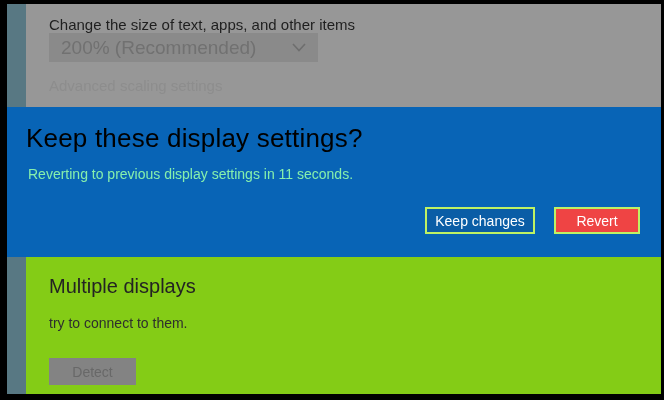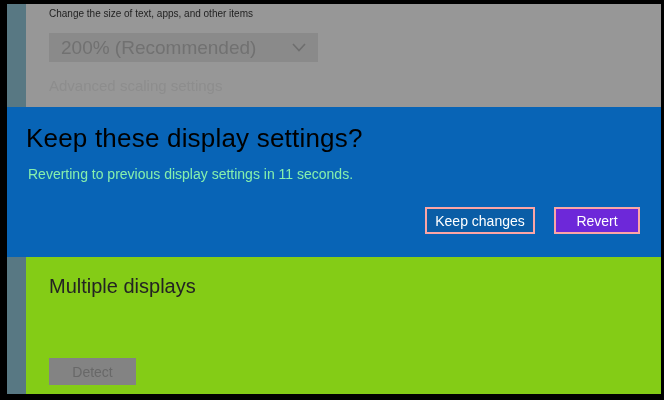--- a/index.html
+++ b/index.html
@@ -32,22 +32,22 @@
   .nav-strip {
     position: absolute;
     left: 0; width: 19px;
     background: #587883;
   }
   .nav-strip.top { top: 0; height: 103px; }
   .nav-strip.bottom { top: 253px; height: 137px; }
 
   .scaling-heading {
     position: absolute;
-    left: 42px; top: 4px;
-    font-size: 10px;
+    left: 42px; top: 12px;
+    font-size: 15px;
     color: #1f1f1f;
     white-space: nowrap;
   }
   .scaling-dropdown {
     position: absolute;
     left: 42px; top: 29px;
     width: 269px; height: 29px;
     background: #8a8a8a;
     display: flex;
     align-items: center;
@@ -95,32 +95,32 @@
   .banner-buttons {
     position: absolute;
     left: 0; top: 100px;
     width: 633px;
     display: flex;
     justify-content: flex-end;
     gap: 19px;
   }
   .btn {
     height: 27px;
-    border: 2px solid #fca5a5;
+    border: 2px solid #bef264;
     color: #ffffff;
     font-size: 14px;
     font-family: "Liberation Sans", sans-serif;
     display: flex;
     align-items: center;
     justify-content: center;
     cursor: pointer;
     padding: 0;
   }
   .btn-keep { width: 110px; background: #0a5da6; }
-  .btn-revert { width: 86px; background: #6d28d9; }
+  .btn-revert { width: 86px; background: #ef4444; }
 
   
   .section-bottom {
     position: absolute;
     left: 0; top: 253px;
     width: 654px; height: 137px;
     background: #84cc16;
   }
   .md-heading {
     position: absolute;
@@ -181,19 +181,20 @@
       <div class="banner-message">Reverting to previous display settings in 11 seconds.</div>
       <div class="banner-buttons">
         <button class="btn btn-keep">Keep changes</button>
         <button class="btn btn-revert">Revert</button>
       </div>
     </div>
 
     <div class="section-bottom">
       <div class="md-heading">Multiple displays</div>
       <div class="md-body">
+        <span>try to connect to them.</span>
       </div>
       <button class="detect-btn">Detect</button>
     </div>
     <div class="nav-strip bottom"></div>
 
   </div>
 </div>
 
 </body></html>

